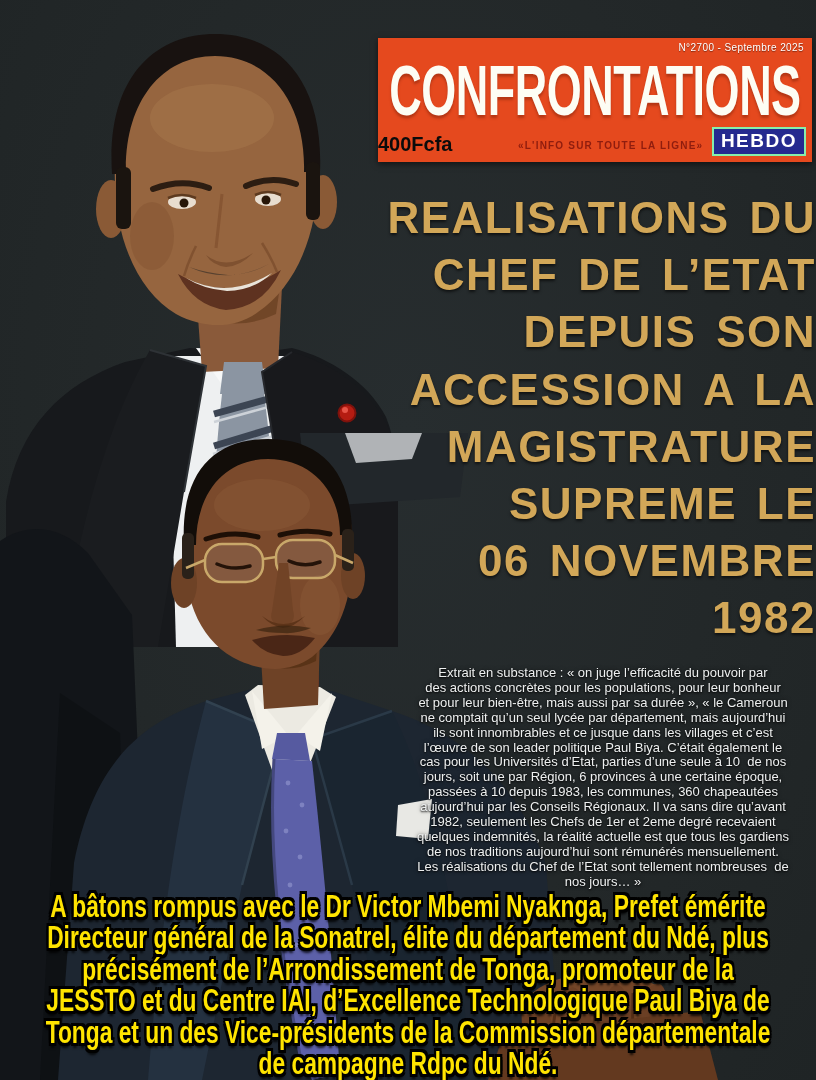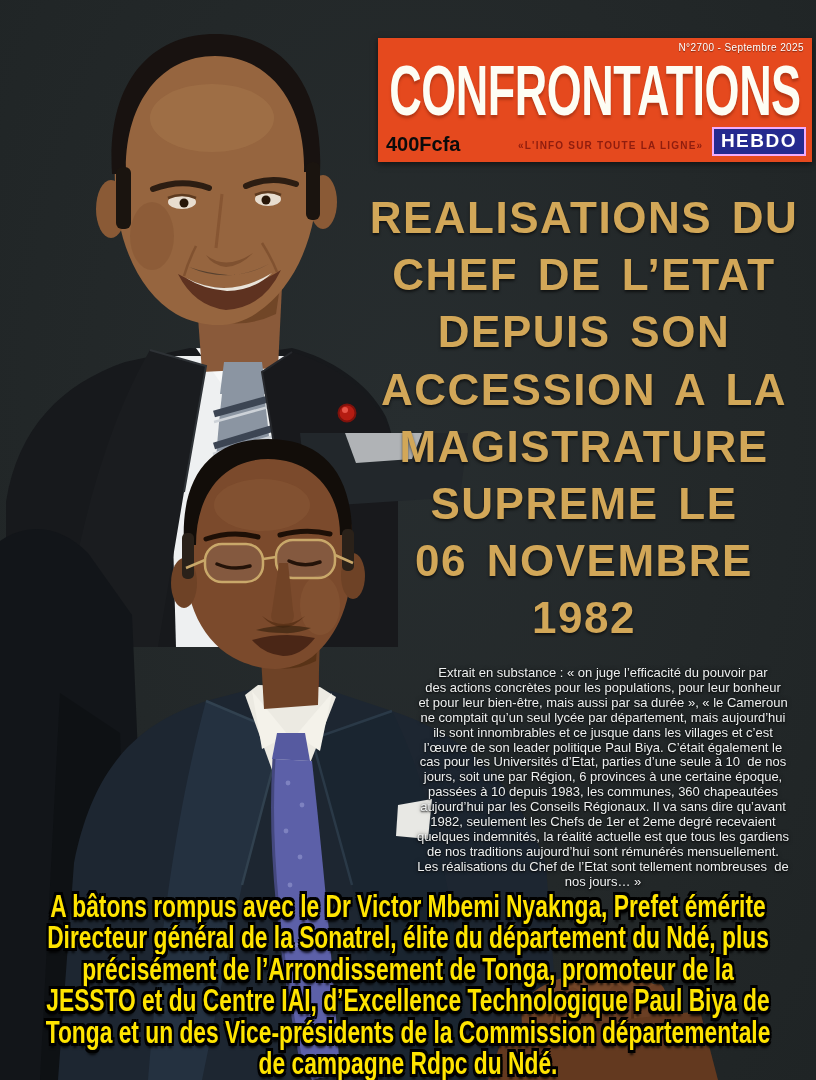--- a/index.html
+++ b/index.html
@@ -18,33 +18,33 @@
     position:absolute;top:4px;right:8px;font-size:10px;color:#ffffff;
     letter-spacing:.4px;text-shadow:0 1px 1px rgba(0,0,0,.45);
   }
   .mast-title{
     position:absolute;top:18px;left:0;right:0;text-align:center;
     font-size:45px;font-weight:bold;line-height:46px;color:#fdfdf4;
     letter-spacing:-0.5px;transform:scaleY(1.55);transform-origin:50% 0;
     text-shadow:0 2px 2px rgba(90,20,0,.35);white-space:pre;
   }
   .price{
-    position:absolute;left:8px;bottom:6px;font-size:20px;font-weight:bold;color:#0b0b0b;
+    position:absolute;left:0;bottom:6px;font-size:20px;font-weight:bold;color:#0b0b0b;
   }
   .tagline{
     position:absolute;left:140px;right:118px;bottom:11px;text-align:left;
     font-size:10px;font-weight:bold;color:#8f1d0e;letter-spacing:1.2px;white-space:nowrap;
   }
   .edition{
-    position:absolute;right:6px;bottom:6px;background:#252a8f;border:2px solid #f0abfc;
+    position:absolute;right:6px;bottom:6px;background:#252a8f;border:2px solid #86efac;
     color:#ffffff;font-weight:bold;font-size:19px;letter-spacing:1.5px;padding:1px 7px 2px 7px;
   }
   
   .headline{
-    position:absolute;top:189px;left:352px;width:464px;text-align:center;
+    position:absolute;top:189px;left:352px;width:464px;text-align:right;
     font-weight:bold;font-size:44px;line-height:57.2px;color:#d2a758;
     letter-spacing:1.5px;word-spacing:6px;white-space:pre;
     text-shadow:0 2px 3px rgba(0,0,0,.6);
   }
   
   .extract{
     position:absolute;top:666px;left:388px;width:430px;text-align:center;
     font-size:13px;line-height:14.9px;color:#eef0f0;white-space:pre;
     text-shadow:0 1px 2px rgba(0,0,0,.95), 0 0 4px rgba(0,0,0,.5);
   }

